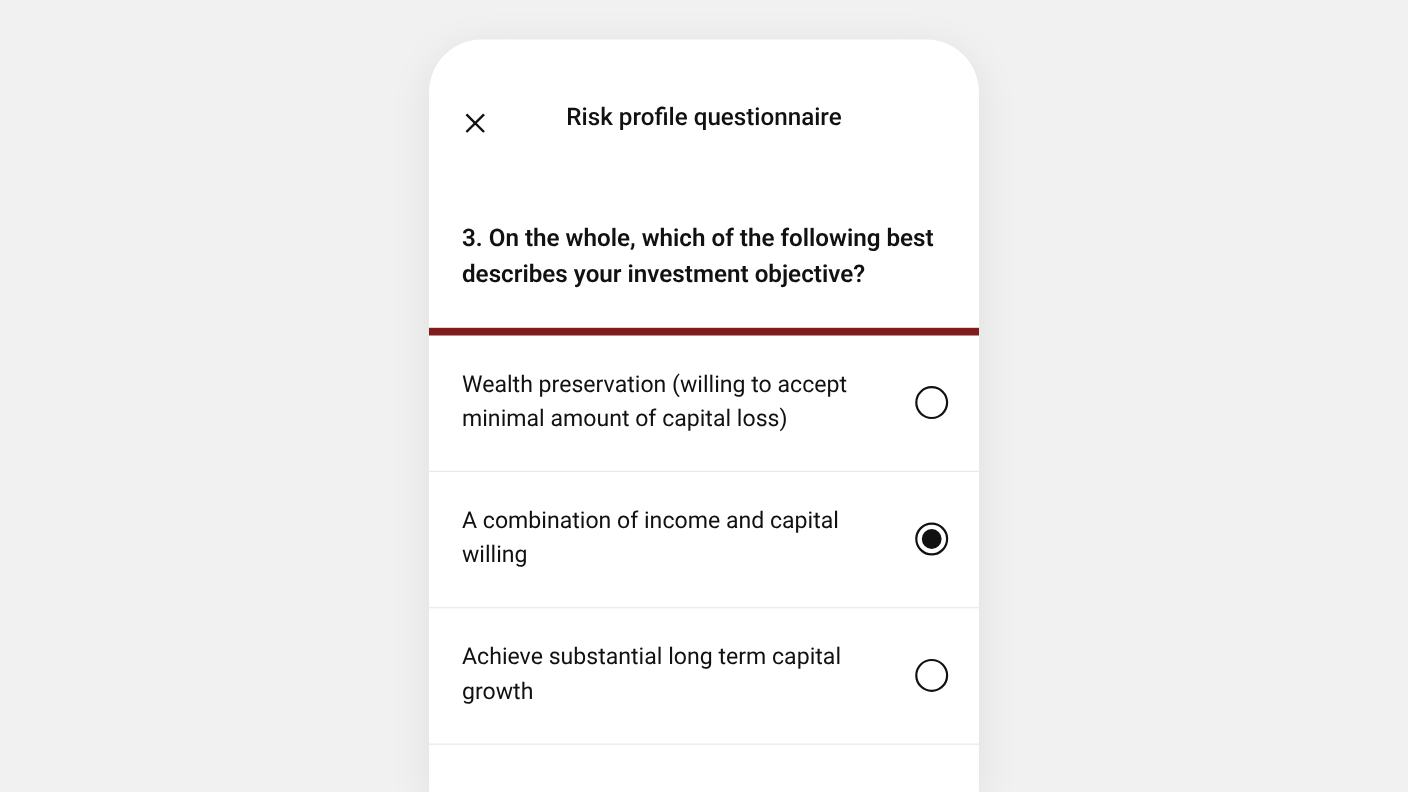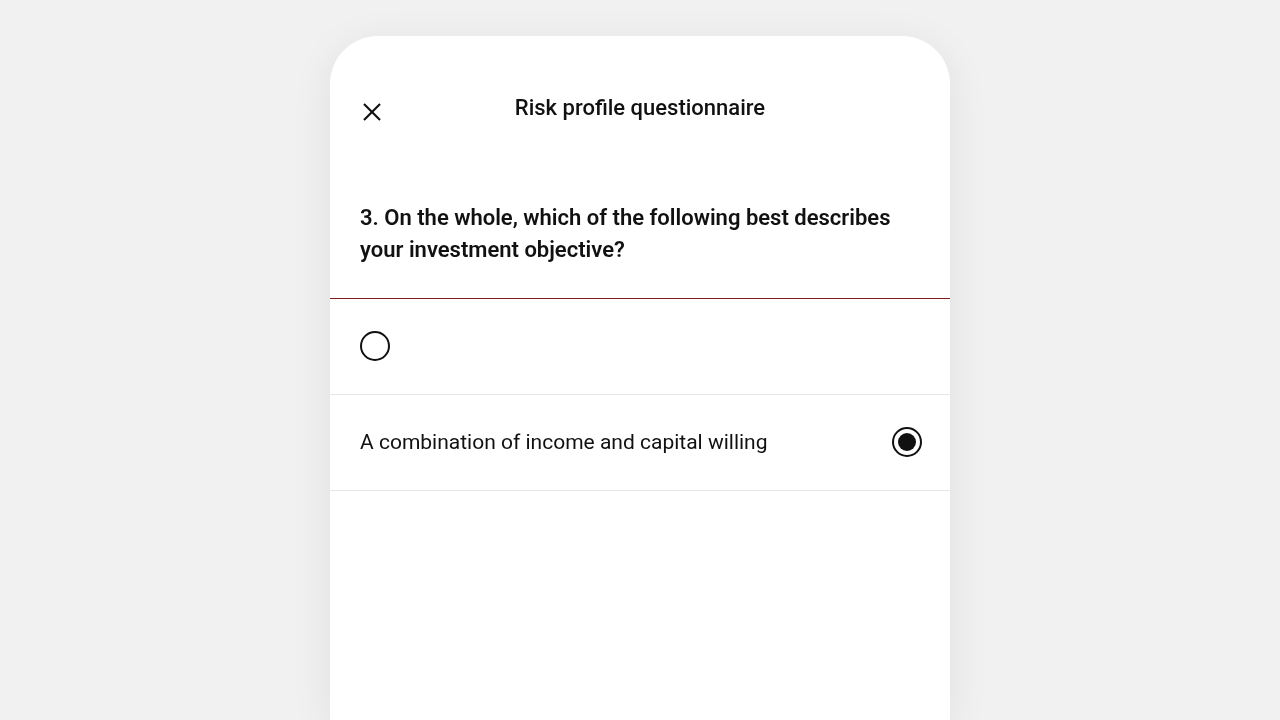--- a/index.html
+++ b/index.html
@@ -4,21 +4,21 @@
   <style>
     * { box-sizing: border-box; margin: 0; padding: 0; }
     html, body { width: 1280px; height: 720px; overflow: hidden; }
     body {
       background: #f1f1f1;
       font-family: -apple-system, BlinkMacSystemFont, "Segoe UI", Roboto, Helvetica, Arial, sans-serif;
       display: flex;
       justify-content: center;
     }
     .phone {
-      width: 620px;
+      width: 500px;
       background: #ffffff;
       border-radius: 48px 48px 0 0;
       margin-top: 36px;
       box-shadow: 0 8px 40px rgba(0,0,0,0.08);
       overflow: hidden;
     }
     .header {
       position: relative;
       height: 120px;
       display: flex;
@@ -39,21 +39,21 @@
     }
     .close-btn svg { stroke: #111; stroke-width: 2.2; }
     .title {
       font-size: 22px;
       font-weight: 500;
       color: #111;
       letter-spacing: 0;
     }
     .question {
       padding: 46px 28px 32px 30px;
-      border-bottom: 1px solid #7f1d1d;
+      border-bottom: 7px solid #7f1d1d;
     }
     .question-text {
       font-size: 22px;
       line-height: 1.45;
       font-weight: 600;
       color: #111;
     }
     .option {
       display: flex;
       align-items: center;
@@ -101,23 +101,28 @@
       </svg>
     </div>
     <div class="title">Risk profile questionnaire</div>
   </div>
 
   <div class="question">
     <div class="question-text">3. On the whole, which of the following best describes your investment objective?</div>
   </div>
 
   <div class="option">
+    <div class="option-label">Wealth preservation (willing to accept minimal amount of capital loss)</div>
     <div class="radio"></div>
   </div>
 
 
   <div class="option">
     <div class="option-label">A combination of income and capital willing</div>
     <div class="radio selected"></div>
   </div>
 
+  <div class="option">
+    <div class="option-label">Achieve substantial long term capital growth</div>
+    <div class="radio"></div>
+  </div>
 
 </div>
 
 </body></html>

